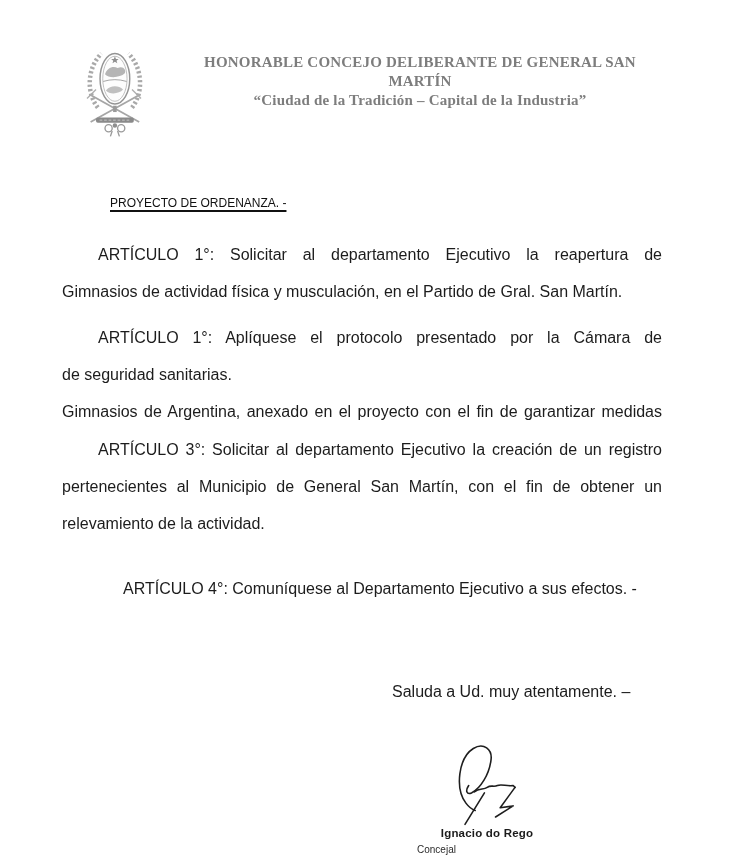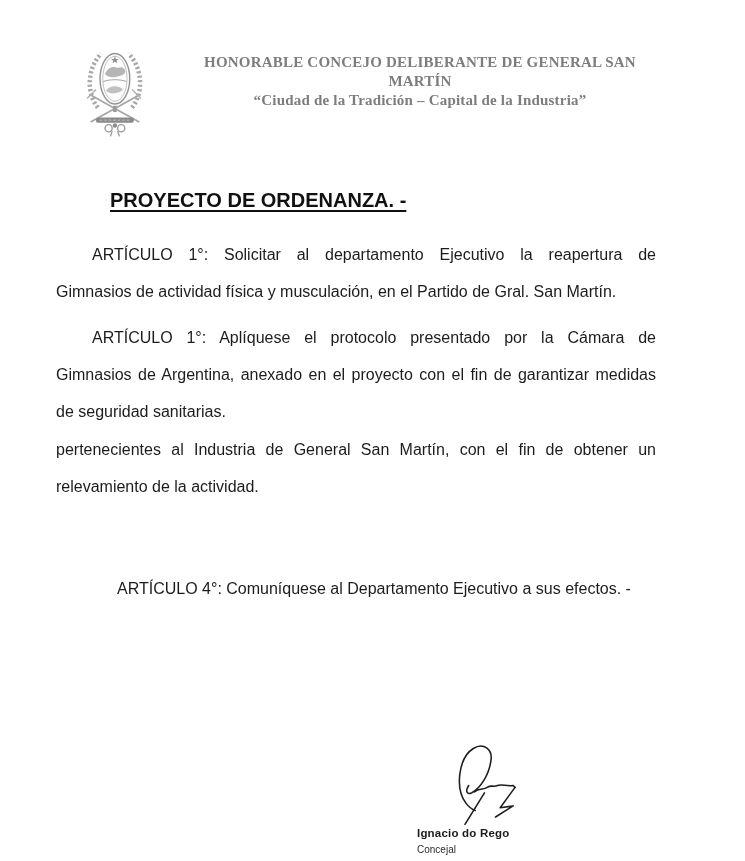--- a/index.html
+++ b/index.html
@@ -22,49 +22,49 @@
     text-align:center;
     font-family:"Liberation Serif", serif;
     font-weight:bold;
     font-size:15px; line-height:19px;
     color:#7d7d7d;
     letter-spacing:0.2px;
   }
 
   
   .doc-title {
-    position:absolute; left:110px; top:189px;
-    font-size:20px; font-weight:bold;
+    position:absolute; left:110px; top:196px;
+    font-size:12px; font-weight:normal;
     text-decoration:underline;
     text-decoration-thickness:2px;
     text-underline-offset:3px;
     color:#111;
   }
   .para {
-    position:absolute; left:56px; width:600px;
+    position:absolute; left:62px; width:600px;
     font-size:16px; color:#1c1c1c;
   }
   .para .line { line-height:37px; }
   .para .just { text-align:justify; text-align-last:justify; }
   .para .indent { text-indent:36px;text-align:center; }
   #para-1 { top:236px; }
   #para-2 { top:319px; }
   #para-3 { top:431px; }
   #para-4 { top:570px; }
 
   .closing {
     position:absolute; left:392px; top:683px;
     font-size:16px; color:#1c1c1c;
   }
 
   
   .sig-scrawl { position:absolute; left:440px; top:742px; width:100px; height:88px; }
   .sig-name {
     position:absolute; left:417px; top:827px; width:140px;
-    text-align:left; font-size:11.5px; font-weight:bold; color:#1b1b1b;
+    text-align:center; font-size:11.5px; font-weight:bold; color:#1b1b1b;
     letter-spacing:0.2px;
   }
   .sig-role {
     position:absolute; left:417px; top:844px; width:140px;
     font-size:10px; color:#2b2b2b;
   }
 </style>
 </head>
 <body>
 
@@ -107,33 +107,35 @@
 
   <div class="doc-title">PROYECTO DE ORDENANZA. -</div>
 
   <div class="para" id="para-1">
     <div class="line just indent">ARTÍCULO 1°: Solicitar al departamento Ejecutivo la reapertura de</div>
     <div class="line">Gimnasios de actividad física y musculación, en el Partido de Gral. San Martín.</div>
   </div>
 
   <div class="para" id="para-2">
     <div class="line just indent">ARTÍCULO 1°: Aplíquese el protocolo presentado por la Cámara de</div>
+    <div class="line">de seguridad sanitarias.</div>
     <div class="line just">Gimnasios de Argentina, anexado en el proyecto con el fin de garantizar medidas</div>
-    <div class="line">de seguridad sanitarias.</div>
   </div>
 
   <div class="para" id="para-3">
-    <div class="line just">pertenecientes al Industria de General San Martín, con el fin de obtener un</div>
+    <div class="line just indent">ARTÍCULO 3°: Solicitar al departamento Ejecutivo la creación de un registro</div>
+    <div class="line just">pertenecientes al Municipio de General San Martín, con el fin de obtener un</div>
     <div class="line">relevamiento de la actividad.</div>
   </div>
 
   <div class="para" id="para-4">
     <div class="line indent">ARTÍCULO 4°: Comuníquese al Departamento Ejecutivo a sus efectos. -</div>
   </div>
 
+  <div class="closing">Saluda a Ud. muy atentamente. –</div>
 
   <svg class="sig-scrawl" viewBox="0 0 100 95" fill="none" xmlns="http://www.w3.org/2000/svg" stroke="#1e1e1e" stroke-width="1.7" stroke-linecap="round" stroke-linejoin="round">
     <path d="M27,47 C23,53 25,57 30,55 C40,50 49,35 51,20 C53,8 43,0 32,7 C16,17 12,50 24,66 C27,70 31,73 34,74"></path>
     <path d="M33,54 C38,49 43,52 47,49 C51,46 54,49 58,47 C62,45 68,48 75,47 L77,49"></path>
     <path d="M77,49 L61,71 L75,69 L56,81"></path>
     <path d="M44,55 L23,89"></path>
   </svg>
   <div class="sig-name">Ignacio do Rego</div>
   <div class="sig-role">Concejal</div>
 

